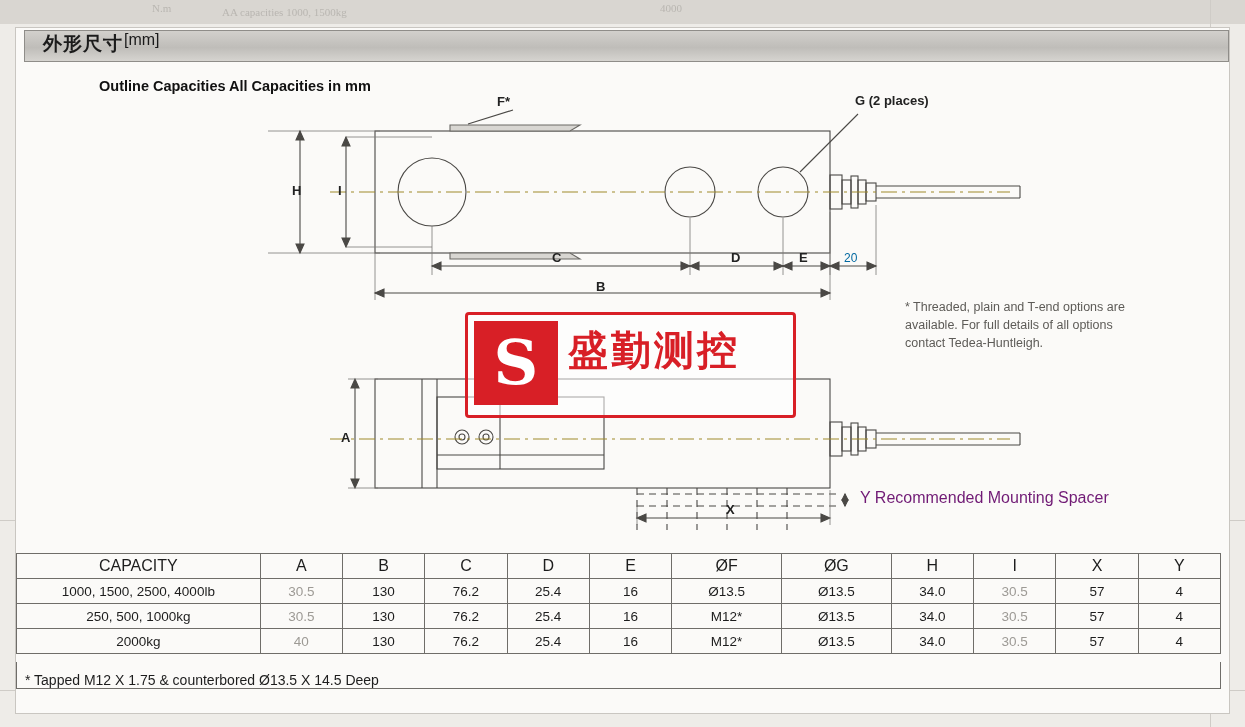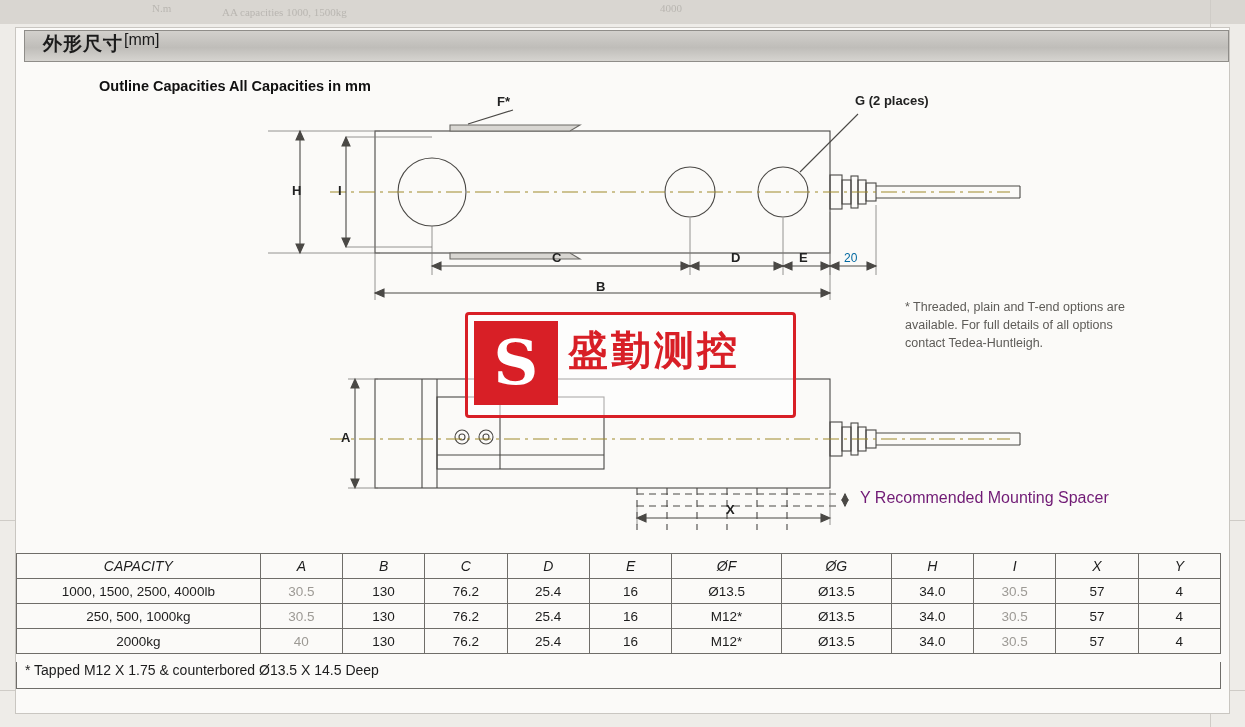--- a/index.html
+++ b/index.html
@@ -97,29 +97,29 @@
     background:#fbfaf8;
   }
   table.dims th, table.dims td{
     border:1px solid #6f6d69;
     text-align:center;
     height:24px;
     padding:0 3px;
     font-weight:normal;
     white-space:nowrap;
   }
-  table.dims th{font-size:14px;font-style:italic;}
+  table.dims th{font-size:16px;}
   .c-cap{width:215px;}
   .c-s{width:68px;}
   .c-f{width:93px;margin-top:29px;}
   .dim{color:#9d9a95;}
   .footnote{
     position:absolute;left:16px;top:662px;width:1205px;height:27px;
     border:1px solid #6f6d69;border-top:none;box-sizing:border-box;
-    display:flex;align-items:flex-start;
+    display:flex;align-items:flex-end;
     background:#fbfaf8;
   }
   .footnote span{font-size:14px;color:#1d1d1d;margin-left:8px;}
 
   .lbl{position:absolute;font-size:13px;color:#222;}
   .lbl-b{font-weight:bold;}
 </style>
 </head>
 <body>
 

